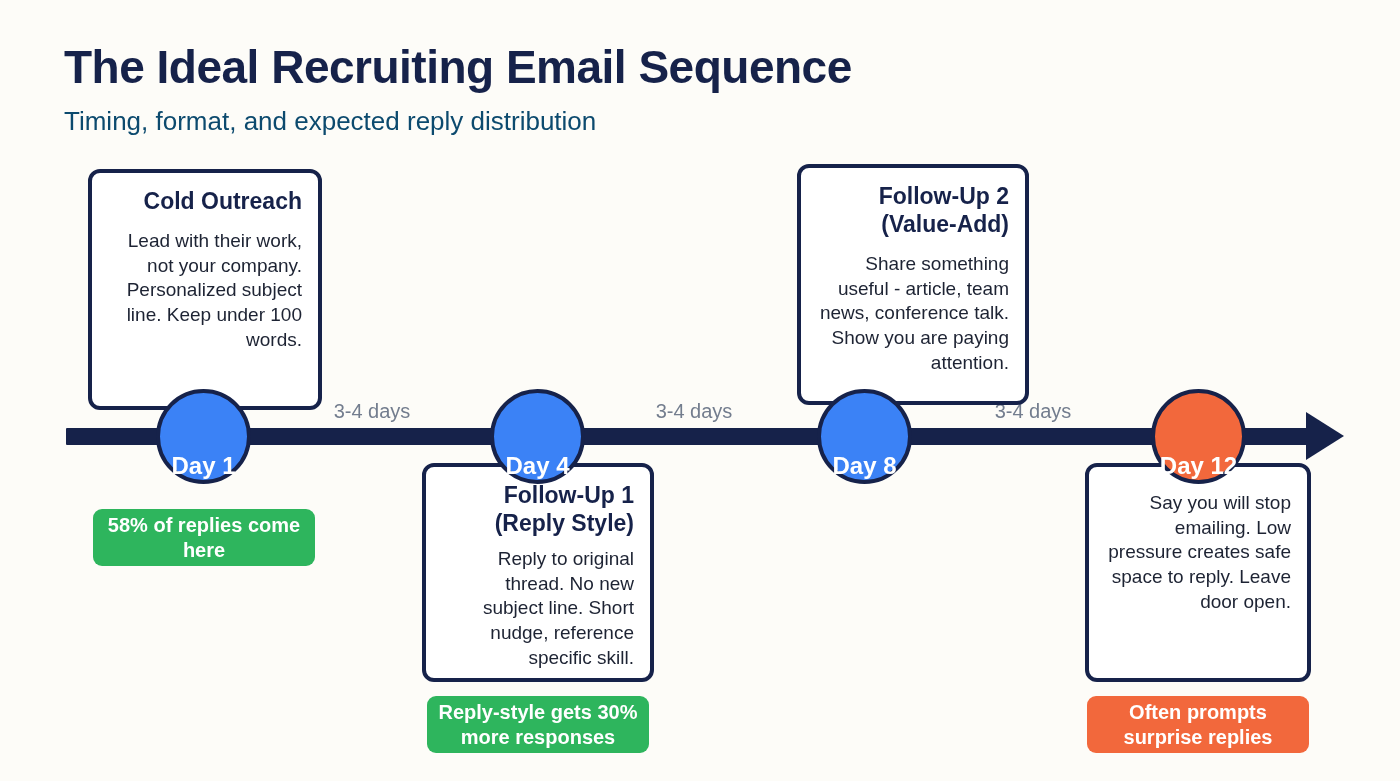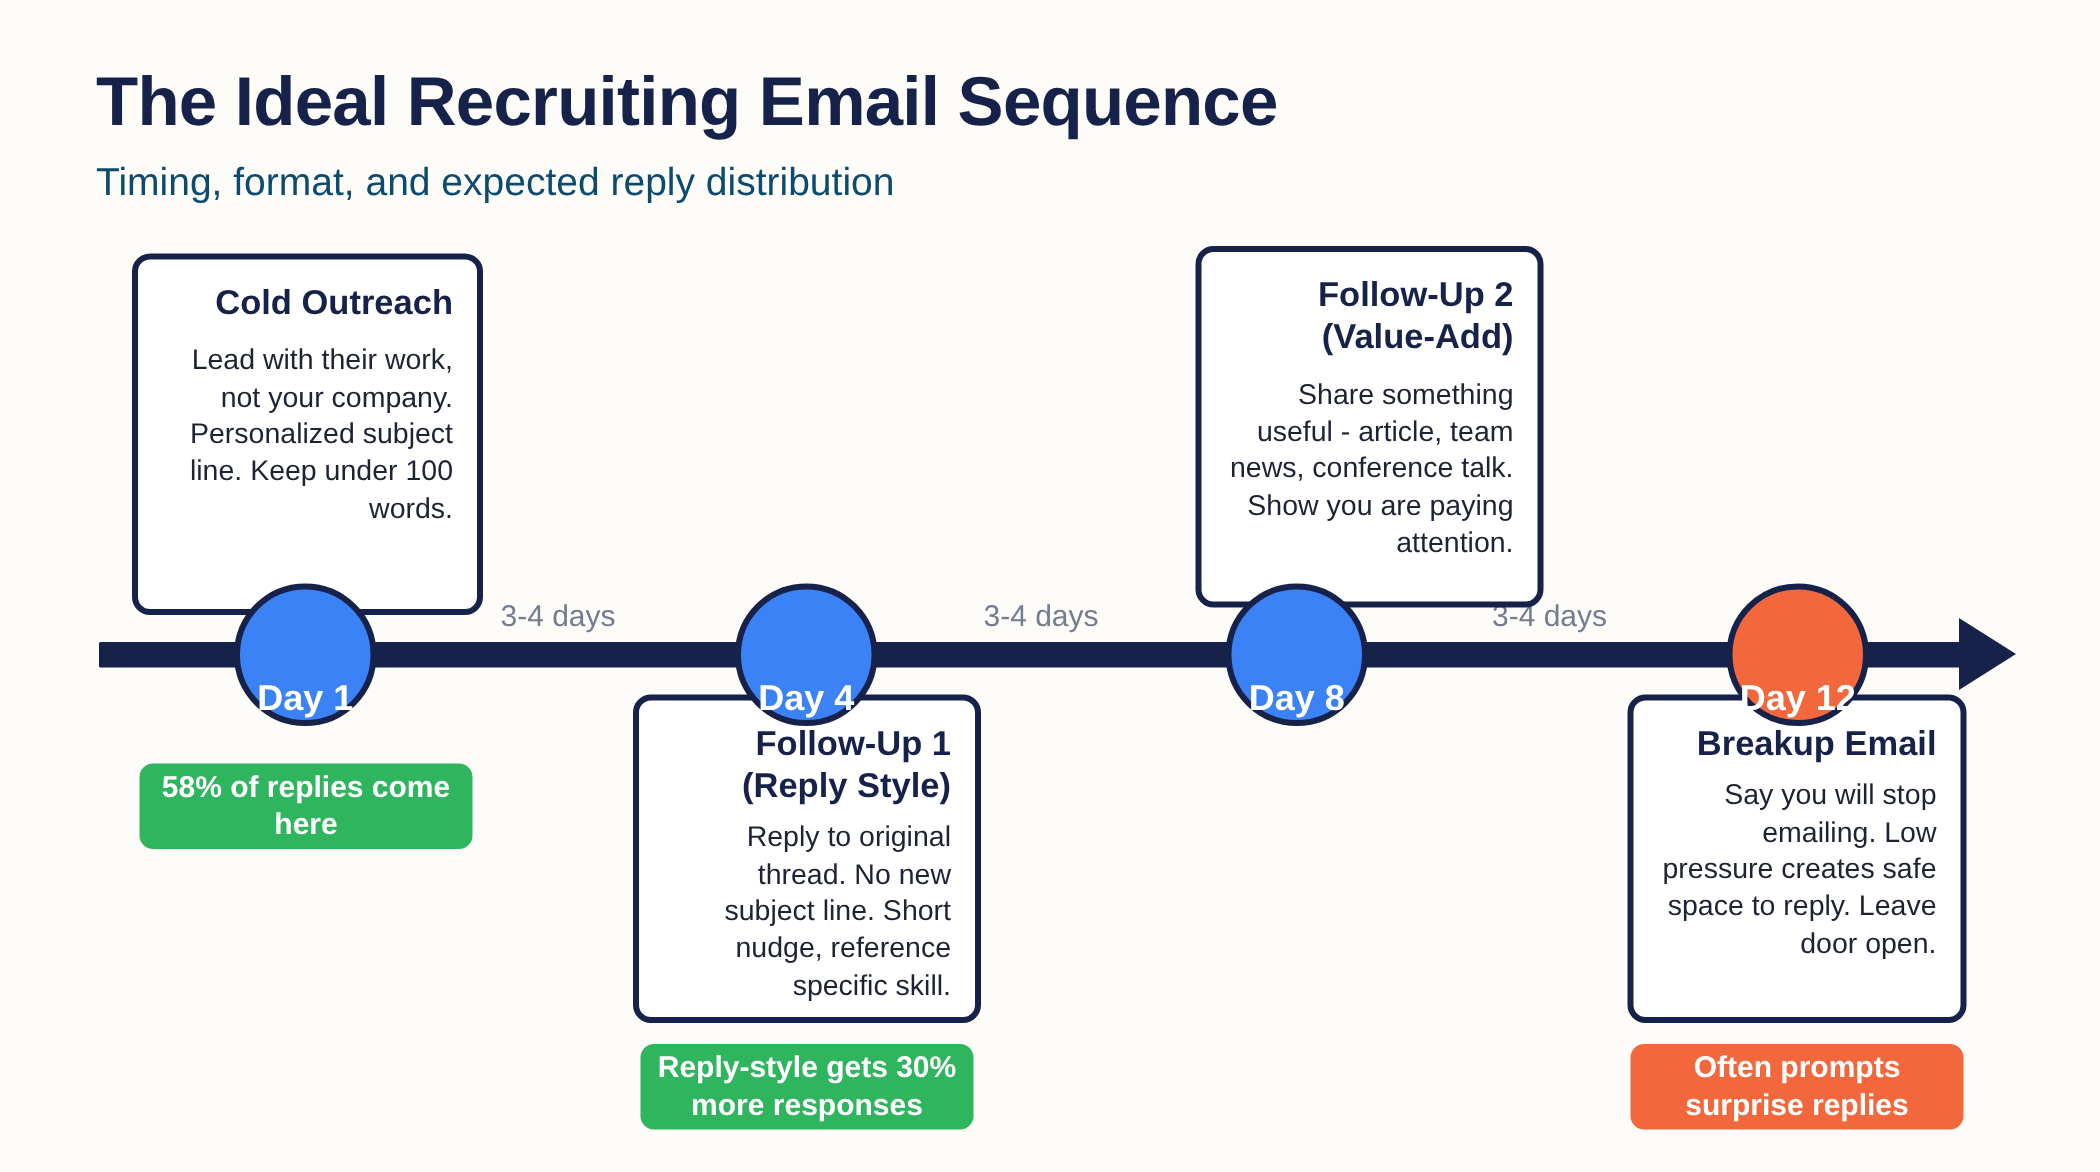--- a/index.html
+++ b/index.html
@@ -157,21 +157,20 @@
     <div class="card-title">Follow-Up 2 (Value-Add)</div>
     <div class="card-body">Share something useful - article, team news, conference talk. Show you are paying attention.</div>
   </div>
 
   <div class="seq-card below" style="left:422px; top:463px; width:232px; height:219px;">
     <div class="card-title">Follow-Up 1 (Reply Style)</div>
     <div class="card-body">Reply to original thread. No new subject line. Short nudge, reference specific skill.</div>
   </div>
 
   <div class="seq-card below" style="left:1085px; top:463px; width:226px; height:219px;">
-    <div class="card-title">Breakup Email</div>
     <div class="card-body">Say you will stop emailing. Low pressure creates safe space to reply. Leave door open.</div>
   </div>
 
   <div class="day-node blue" style="left:156px; top:389px;">
     <span>Day 1</span>
   </div>
   <div class="day-node blue" style="left:490px; top:389px;">
     <span>Day 4</span>
   </div>
   <div class="day-node blue" style="left:817px; top:389px;">

